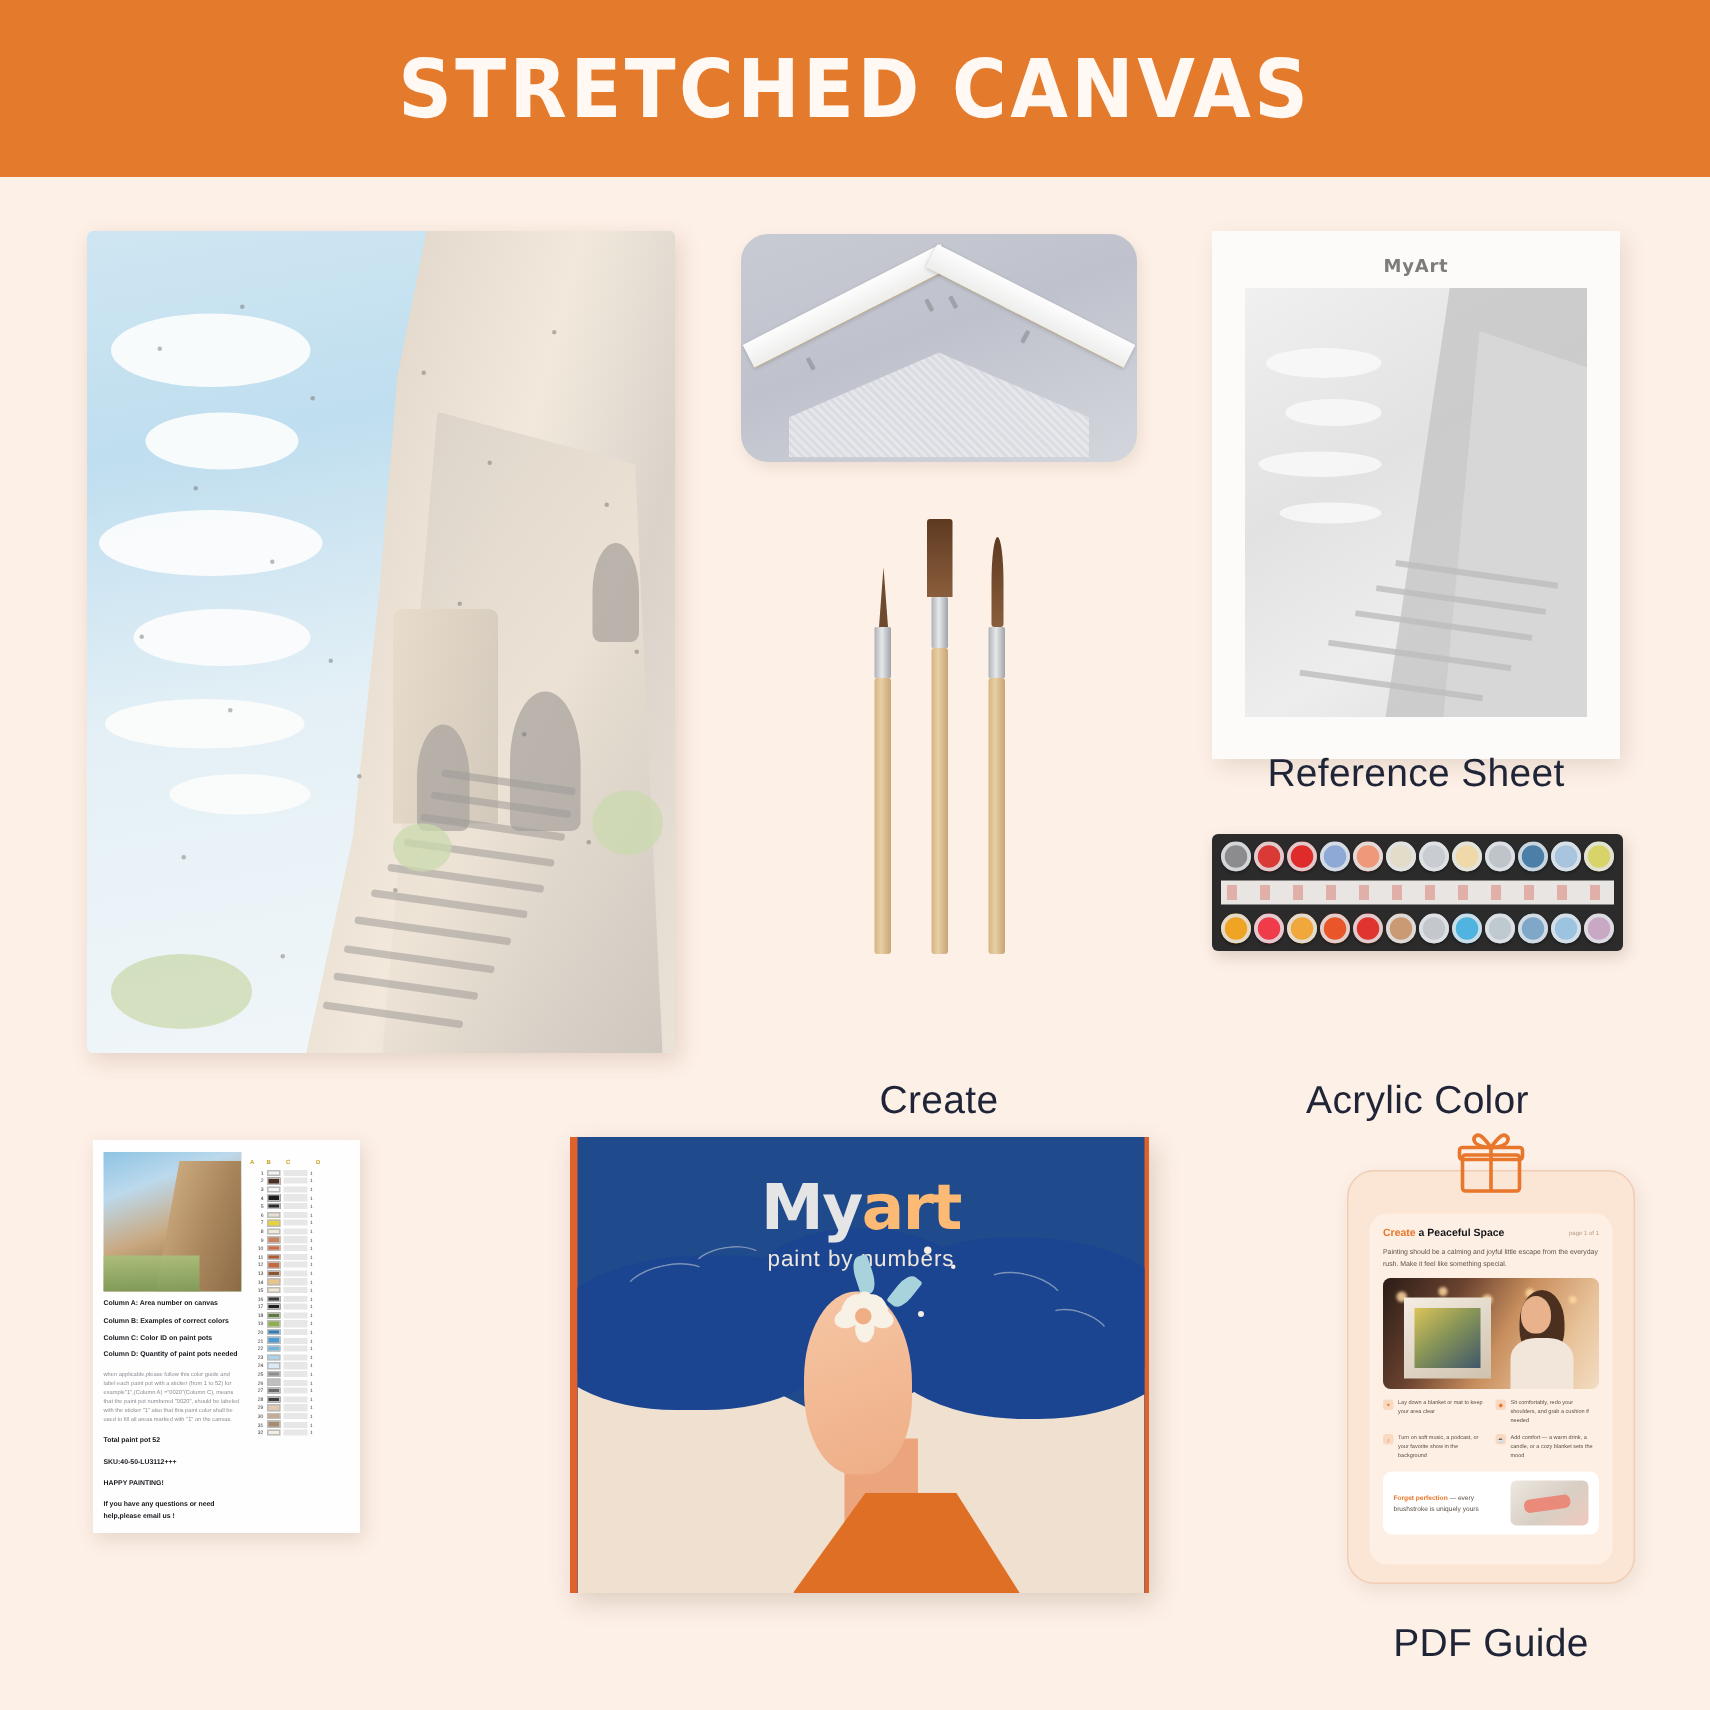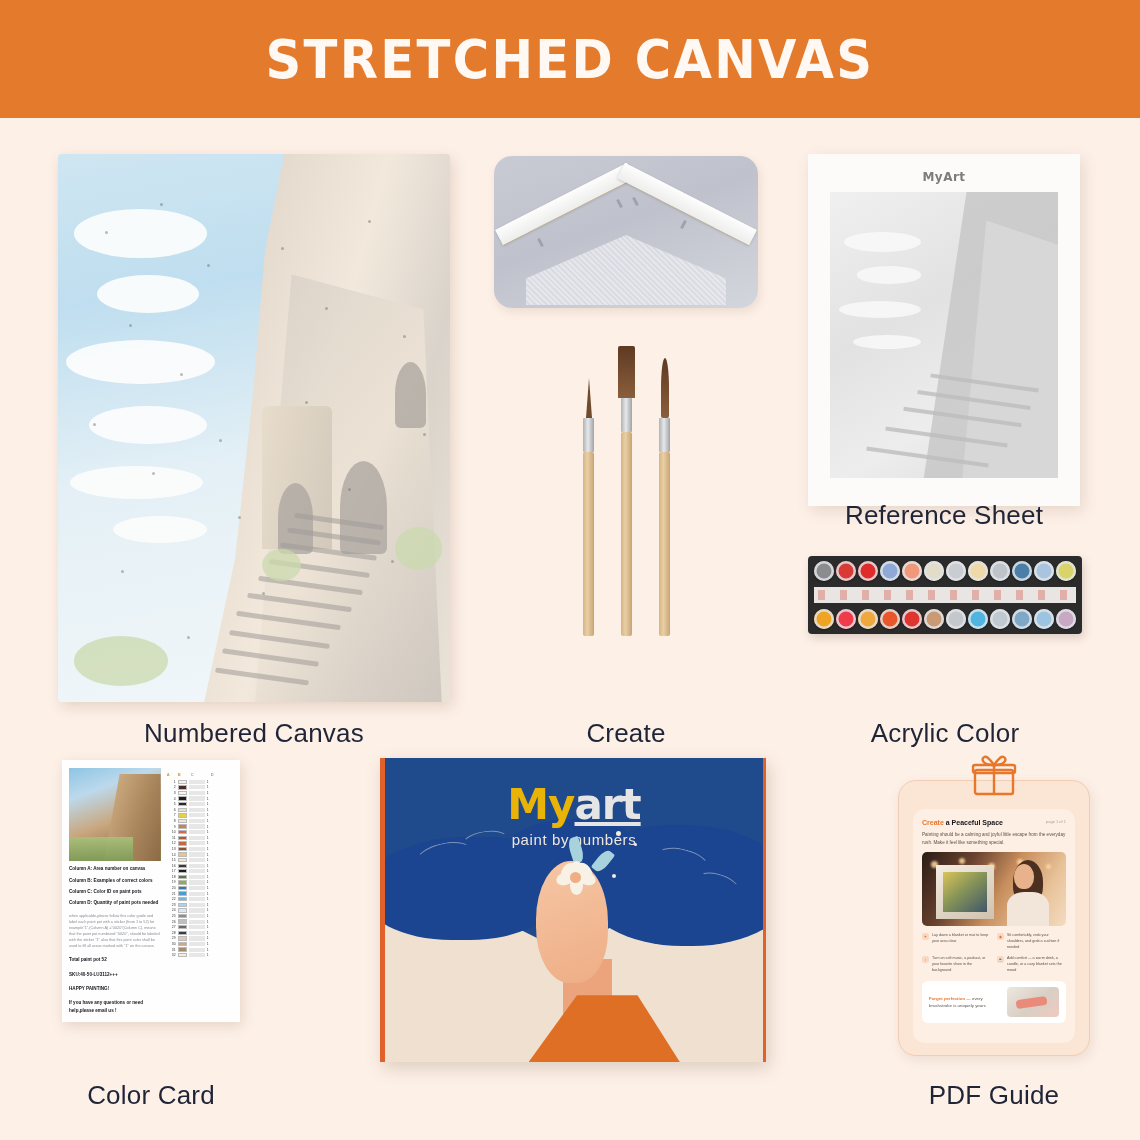--- a/index.html
+++ b/index.html
@@ -185,22 +185,22 @@
 
   
   .box-wrap { position: absolute; left: 380px; top: 640px; width: 386px; height: 304px; }
   .box {
     width: 100%; height: 100%; background: #1F4A8C; position: relative; overflow: hidden;
     box-shadow: 3px 6px 16px rgba(110,80,55,.22);
     border-left: 5px solid #E0622A; border-right: 3px solid #E0622A;
   }
   .box-logo { text-align: center; padding-top: 22px; position: relative; z-index: 4; }
   .logo-main { font-size: 42px; font-weight: 800; letter-spacing: -1px; font-family: "DejaVu Sans", sans-serif; }
-  .logo-my { color: #eab308; }
-  .logo-art { color: #e5e5e5; text-decoration: underline; }
+  .logo-my { color: #e5e5e5; }
+  .logo-art { color: #fdba74; }
   .logo-sub { color: #EFE6DC; font-size: 15px; letter-spacing: .6px; margin-top: 2px; }
   .box-cream {
     position: absolute; left: 0; bottom: 0; width: 100%; height: 62%;
     background: #EFE0D0;
     clip-path: polygon(0% 22%, 22% 16%, 48% 42%, 74% 12%, 100% 20%, 100% 100%, 0% 100%);
   }
   .hair {
     position: absolute; background: #1B4591; border-radius: 50%;
   }
   .face {
@@ -337,23 +337,20 @@
           <div class="num" style="left:74%;top:61%"></div>
         <div class="num" style="left:85%;top:74%"></div>
           <div class="num" style="left:52%;top:80%"></div>
         <div class="num" style="left:33%;top:88%"></div>
           <div class="num" style="left:16%;top:76%"></div>
         <div class="num" style="left:93%;top:51%"></div>
           <div class="num" style="left:46%;top:66%"></div>
       </div>
     </div>
   </div>
-  <div class="cap-canvas">
-    <div class="caption">Numbered Canvas</div>
-  </div>
 
   <div class="stretch-wrap">
     <div class="stretch-img">
       <div class="canvas-back"></div>
       <div class="wood-l"></div>
       <div class="wood-r"></div>
       <div class="bar-left"></div>
       <div class="bar-right"></div>
       <div class="staple" style="left:46%;top:30%;transform:rotate(62deg);"></div>
       <div class="staple" style="left:52%;top:29%;transform:rotate(62deg);"></div>
@@ -656,23 +653,20 @@
             <div class="cc-row">
               <span class="cc-idx">32</span>
               <span class="cc-sw" style="background:#F3EDE4"></span>
               <span class="cc-code"></span>
               <span class="cc-qty">1</span>
             </div>
           </div>
       </div>
     </div>
   </div>
-  <div class="cap-cc">
-    <div class="caption">Color Card</div>
-  </div>
 
   <div class="box-wrap">
     <div class="box">
       <div class="box-logo">
         <div class="logo-main">
           <span class="logo-my">My</span><span class="logo-art">art</span>
         </div>
         <div class="logo-sub">paint by numbers</div>
       </div>
       <div class="box-cream"></div>

